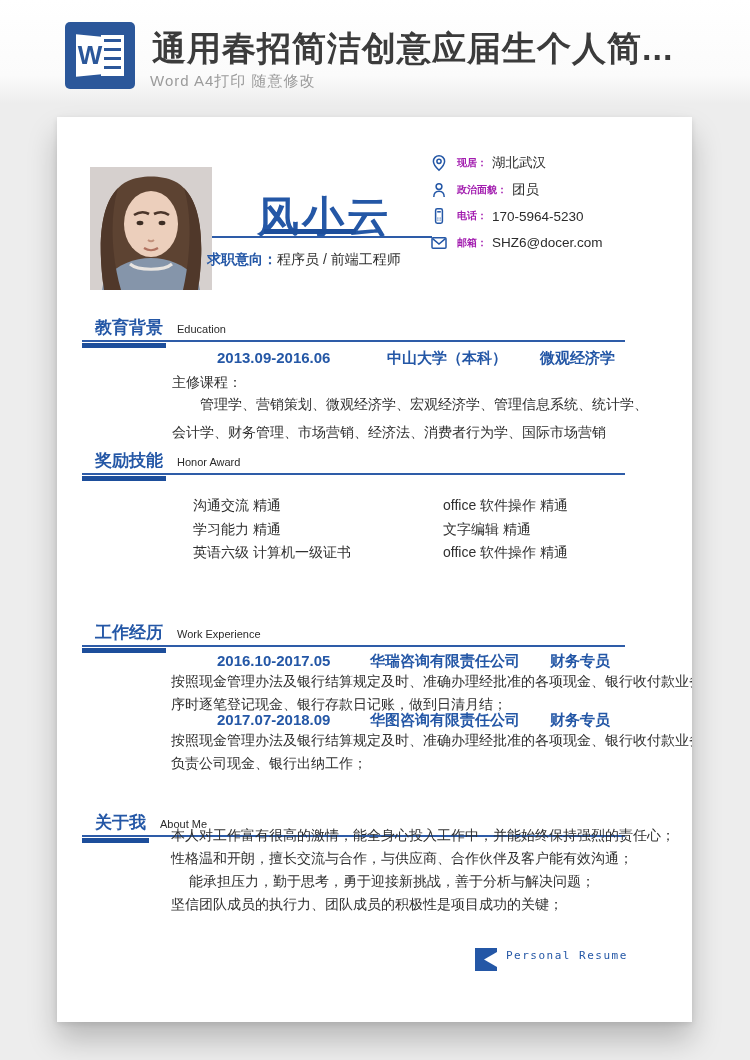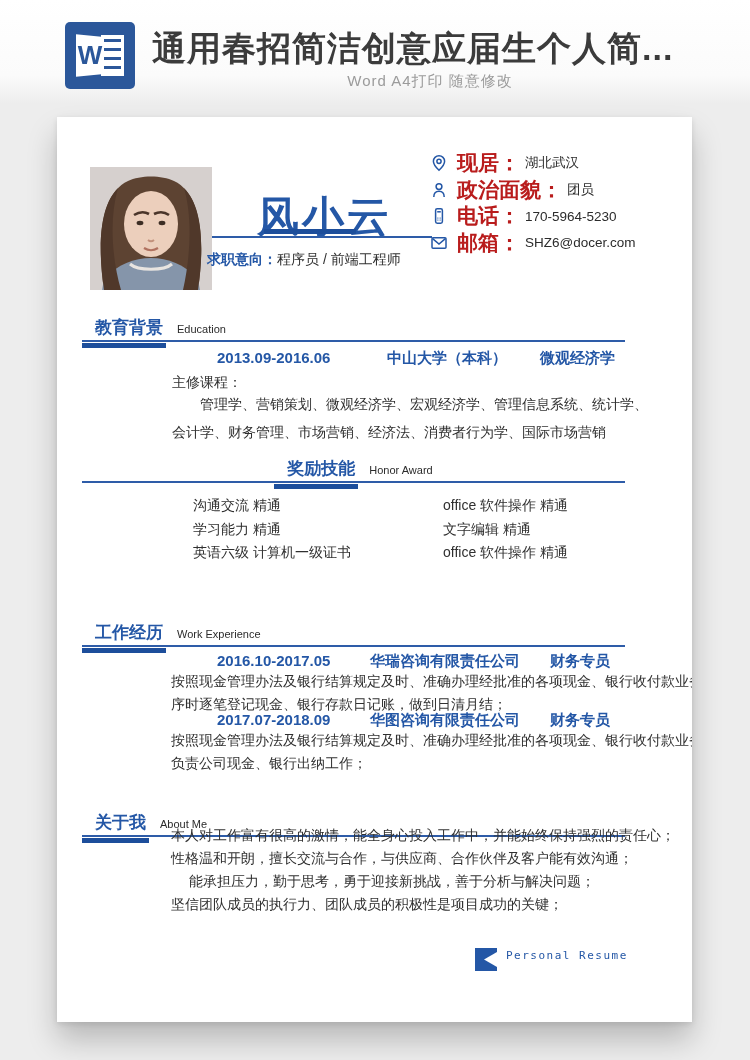--- a/index.html
+++ b/index.html
@@ -36,21 +36,21 @@
     position:absolute; left:3px; right:3px; top:4px; bottom:4px;
     background:repeating-linear-gradient(180deg,#2b579a 0 3px,#ffffff 3px 9px);
   }
   .header-title {
     position:absolute; left:152px; top:26px; width:560px;
     font-size:34px; font-weight:bold; color:#3b3b3b;
     letter-spacing:1px; white-space:nowrap; overflow:hidden;
   }
   .header-subtitle {
     position:absolute; left:150px; top:72px; width:560px;
-    text-align:center; font-size:15px; color:#9b9b9b; letter-spacing:1px;
+    text-align:left; font-size:15px; color:#9b9b9b; letter-spacing:1px;
   }
 
   
   .sheet {
     position:absolute; left:57px; top:117px; width:635px; height:905px;
     background:#ffffff; overflow:hidden;
     box-shadow:0 18px 28px rgba(0,0,0,0.22), 0 2px 6px rgba(0,0,0,0.10);
   }
   .abs { position:absolute; }
 
@@ -68,21 +68,21 @@
     left:150px; top:134px; width:240px; 
     font-size:14px; white-space:nowrap;
   }
   .objective .lab { color:#2457a6; font-weight:bold; }
   .objective .val { color:#303030; }
 
   .contact { left:373px; top:33px; width:240px; }
   .contact-row { display:flex; align-items:center; height:26.5px; }
   .contact-row svg { width:18px; height:18px; flex:0 0 18px; }
   .contact-row .lab {
-    margin-left:9px; font-size:21px; font-weight:bold; color:#b91c1c; white-space:nowrap;
+    margin-left:9px; font-size:10px; font-weight:bold; color:#a21caf; white-space:nowrap;
   }
   .contact-row .val { margin-left:5px; font-size:13.5px; color:#2b2b2b; white-space:nowrap; }
 
   
   .sec-head {
     left:25px; width:543px; height:26px;
     border-bottom:2px solid #2e5ca8; padding-left:13px;
   }
   .sec-cn { position:relative; display:inline-block; font-size:17px; font-weight:bold; color:#2457a6; }
   .sec-cn::after {
@@ -197,21 +197,21 @@
     <span class="sec-cn">教育背景</span><span class="sec-en">Education</span>
   </div>
   <div class="abs blue-row" style="left:0; top:232px; width:705px; height:20px;">
     <span style="left:160px;">2013.09-2016.06</span>
     <span style="left:330px;">中山大学（本科）</span>
     <span style="left:483px;">微观经济学</span>
   </div>
   <div class="abs p-line" style="left:115px; top:257px;">主修课程：</div>
   <div class="abs courses">管理学、营销策划、微观经济学、宏观经济学、管理信息系统、统计学、会计学、财务管理、市场营销、经济法、消费者行为学、国际市场营销</div>
 
-  <div class="abs sec-head" style="top:340px;text-align:center;">
+  <div class="abs sec-head" style="top:332px;">
     <span class="sec-cn">奖励技能</span><span class="sec-en">Honor Award</span>
   </div>
   <div class="abs skill-col" style="left:136px; top:377px;">
     <div>沟通交流 精通</div>
     <div>学习能力 精通</div>
     <div>英语六级 计算机一级证书</div>
   </div>
   <div class="abs skill-col" style="left:386px; top:377px;">
     <div>office 软件操作 精通</div>
     <div>文字编辑 精通</div>

